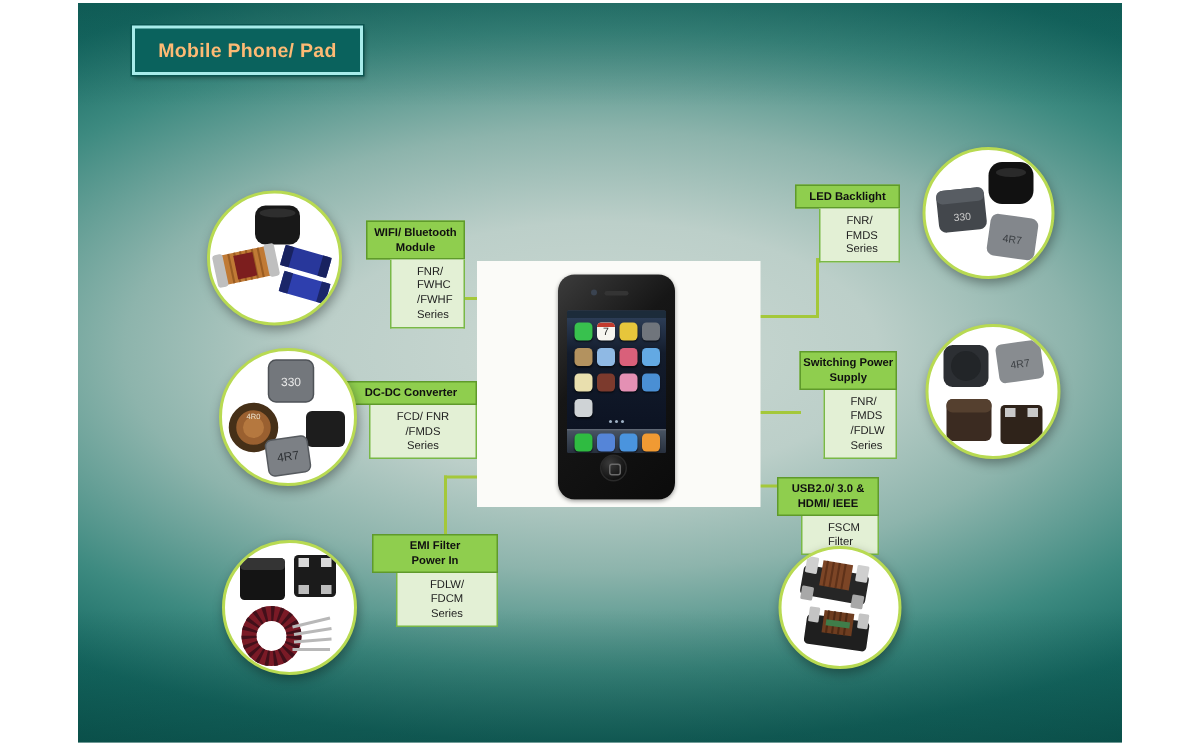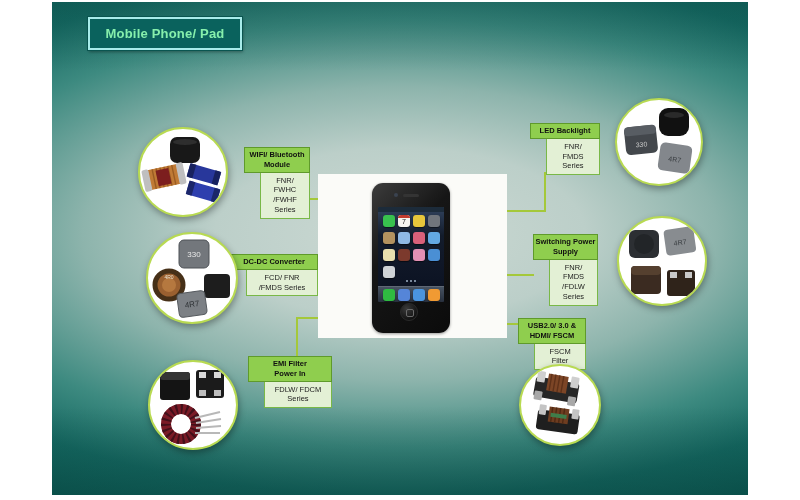--- a/index.html
+++ b/index.html
@@ -5,26 +5,26 @@
   html,body{margin:0;padding:0;background:#ffffff;width:800px;height:500px;overflow:hidden;
     font-family:"Liberation Sans",sans-serif;}
   #stage{position:relative;width:800px;height:500px;background:#ffffff;}
   #slide{position:absolute;left:52px;top:2px;width:696px;height:493px;
     background:
       linear-gradient(180deg, rgba(10,70,66,.30) 0%, rgba(10,70,66,0) 14%, rgba(10,70,66,0) 82%, rgba(6,56,52,.38) 100%),
       radial-gradient(95% 62% at 50% 47%, #ccd9d3 0%, #bccfc9 28%, #8db4ac 48%, #3d8a80 70%, #156962 86%, #0d5e57 100%);
     overflow:hidden;}
   .title-box{position:absolute;left:36px;top:15px;width:150px;height:29px;
     background:#0a625d;border:2px solid #a8ecea;box-shadow:0 0 0 1px #0a5550, 1px 2px 3px rgba(0,0,0,.35);
-    color:#86efac;font-weight:bold;font-size:13px;line-height:29px;text-align:center;letter-spacing:.2px;}
+    color:#fdba74;font-weight:bold;font-size:13px;line-height:29px;text-align:center;letter-spacing:.2px;}
   .callout{position:absolute;text-align:center;font-family:Liberation Sans, sans-serif;}
   .co-header{background:#8fce4e;border:1px solid #5f9a2b;padding:2px 1px;
     font-weight:bold;font-size:7.5px;line-height:1.3;color:#101010;}
   .co-header span{display:block;}
-  .co-series{background:#e3f0d5;border:1px solid #79b847;border-top:none;padding:3px 7px;
+  .co-series{background:#e3f0d5;border:1px solid #79b847;border-top:none;padding:3px 17px;
     font-size:7.5px;line-height:1.3;color:#1c1c1c;margin-left:16px;}
   .co-series span{display:block;}
   .line{position:absolute;background:#a4c83a;}
   .dot{position:absolute;width:5px;height:5px;border-radius:50%;background:#4e8c1c;}
   .circle{position:absolute;border-radius:50%;background:#fff;border:2px solid #b8da52;
     box-shadow:1px 3px 7px rgba(0,0,0,.35);overflow:hidden;}
   .circle svg{display:block;}
   #whiteboard{position:absolute;left:266px;top:172px;width:189px;height:164px;background:#fbfbf8;}
   #phone{position:absolute;left:320px;top:181px;width:78px;height:150px;border-radius:11px;
     background:linear-gradient(135deg,#3c3c3c 0%,#161616 38%,#0b0b0b 100%);
@@ -161,21 +161,21 @@
       </div>
       <div class="co-series">
         <span>FNR/ FMDS</span>
         <span>/FDLW Series</span>
       </div>
     </div>
 
     <div class="callout" style="left:466px;top:316px;width:68px">
       <div class="co-header">
         <span>USB2.0/ 3.0 &amp;</span>
-        <span>HDMI/ FSCM</span>
+        <span>HDMI/ IEEE</span>
       </div>
       <div class="co-series">
         <span>FSCM Filter</span>
         <span></span>
       </div>
     </div>
 
     <div class="circle" style="left:86px;top:125px;width:86px;height:86px">
       <svg width="86" height="86" viewBox="0 0 86 86">
         <rect x="30" y="8" width="30" height="26" rx="7" fill="#181818"></rect>

